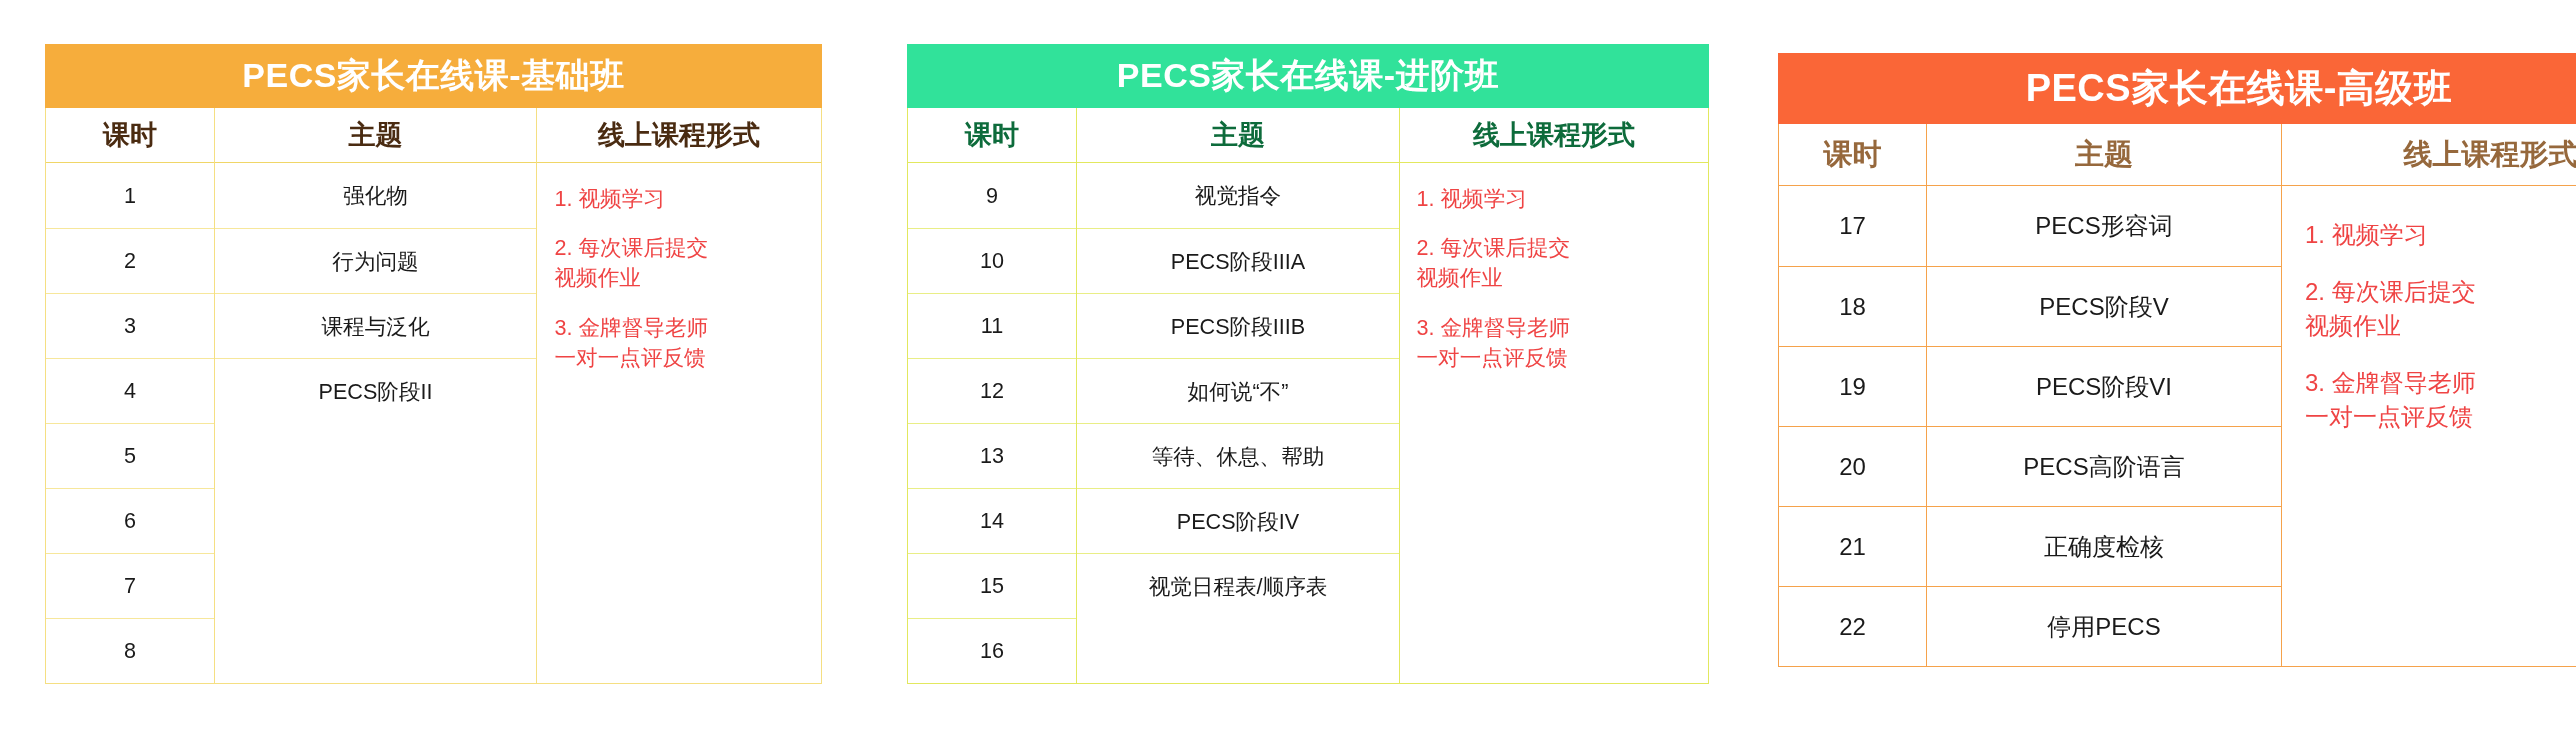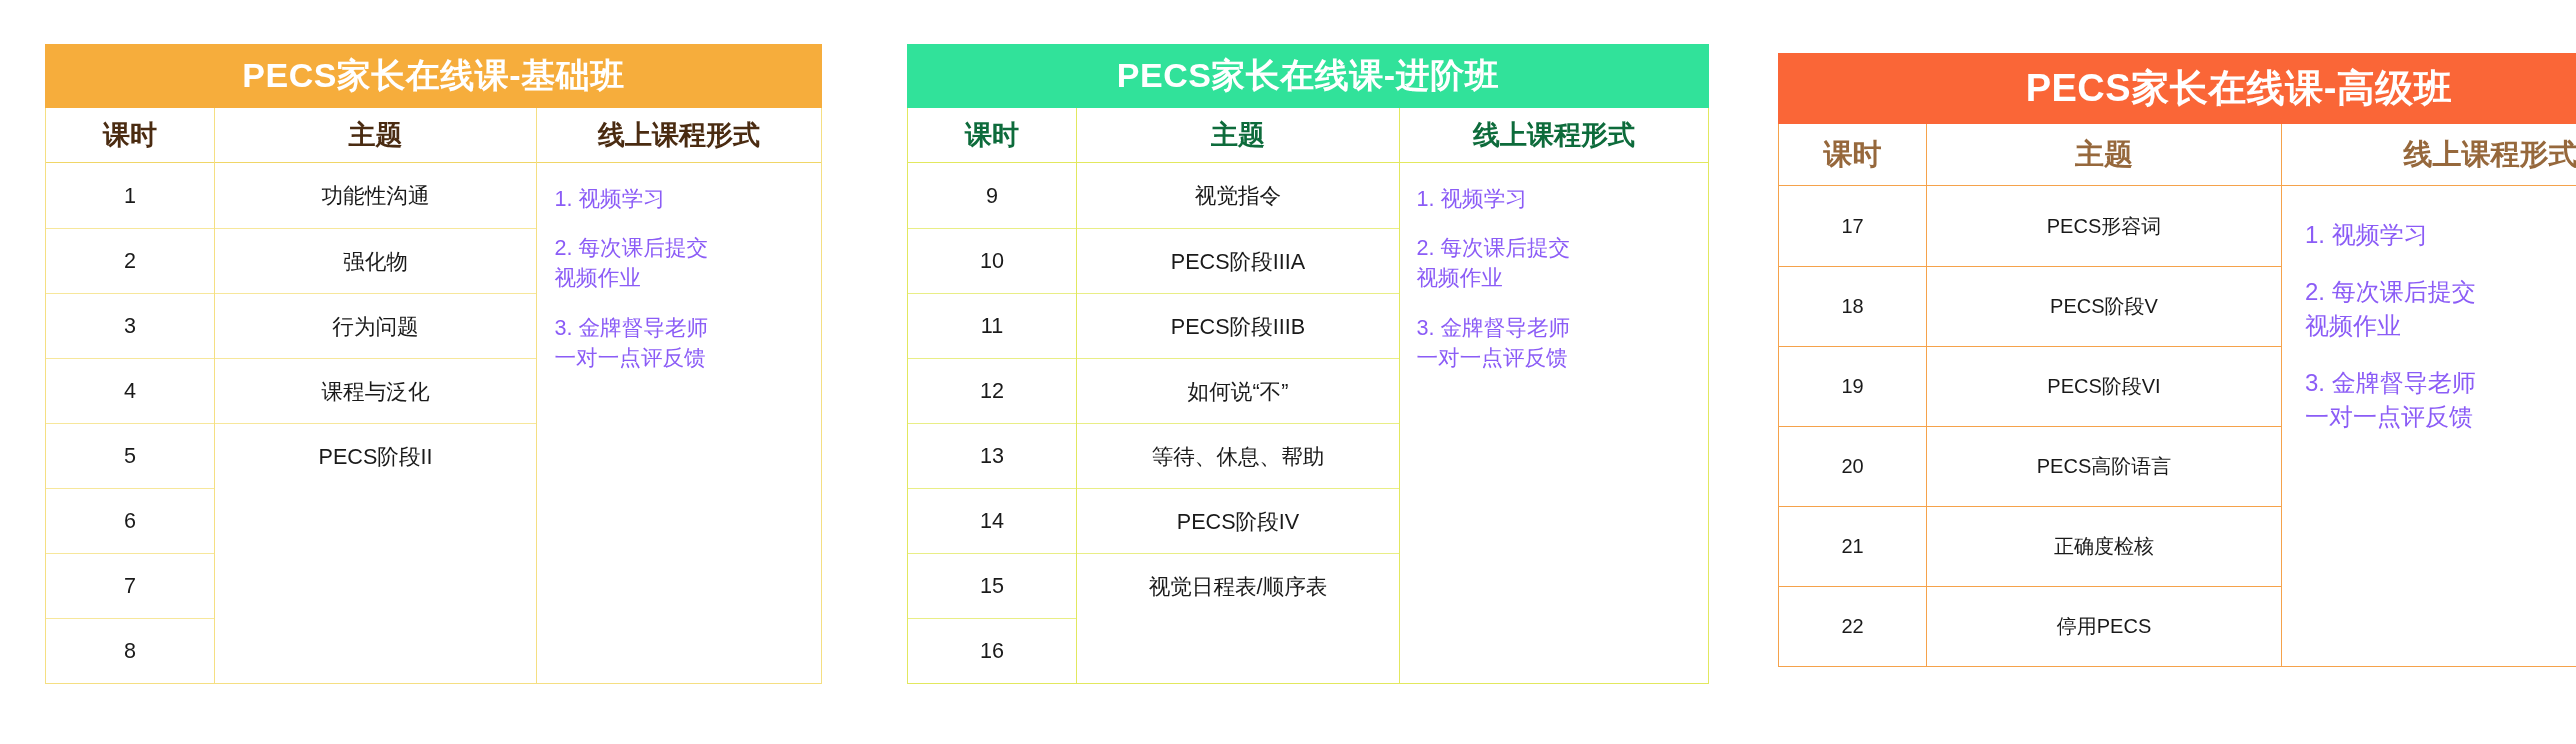--- a/index.html
+++ b/index.html
@@ -94,21 +94,21 @@
   .fmt-body {
     box-sizing: border-box;
     display: flex;
     flex-direction: column;
     justify-content: flex-start;
     color: #1a1a1a;
     flex: 1 1 auto;
   }
   .fmt-line {
     white-space: pre-line;
-    color: #8b5cf6;
+    color: #ef4444;
   }
 
   
   #card-basic {
     left: 45px;
     top: 44px;
     width: 777px;
   }
   #card-basic .card-title {
     height: 64px;
@@ -168,21 +168,21 @@
     font-size: 38px;
   }
   #card-adv .grid { border-color: #F5A24B; }
   #card-adv .col + .col { border-left-color: #F5A24B; }
   #card-adv .colhead {
     height: 62px;
     border-bottom-color: #F5A24B;
     color: #96683C;
     font-size: 29px;
   }
-  #card-adv .cell { height: 80px; font-size: 20px; }
+  #card-adv .cell { height: 80px; font-size: 24px; }
   #card-adv .cell + .cell { border-top-color: #F5A24B; }
   #card-adv .col-num  { width: 147px; }
   #card-adv .col-topic{ width: 355px; }
   #card-adv .fmt-body { padding: 32px 15.5px 0 23px; }
   #card-adv .fmt-line { font-size: 24px; line-height: 1.42; margin-bottom: 23px; }
 </style>
 </head>
 <body>
 
 <div class="board">
@@ -198,21 +198,20 @@
         <div class="cell">3</div>
         <div class="cell">4</div>
         <div class="cell">5</div>
         <div class="cell">6</div>
         <div class="cell">7</div>
         <div class="cell">8</div>
       </div>
 
       <div class="col col-topic">
         <div class="colhead">主题</div>
-        <div class="cell">功能性沟通</div>
         <div class="cell">强化物</div>
         <div class="cell">行为问题</div>
         <div class="cell">课程与泛化</div>
         <div class="cell">PECS阶段II</div>
       </div>
 
       <div class="col col-fmt">
         <div class="colhead">线上课程形式</div>
         <div class="fmt-body">
           <div class="fmt-line">1. 视频学习</div>

